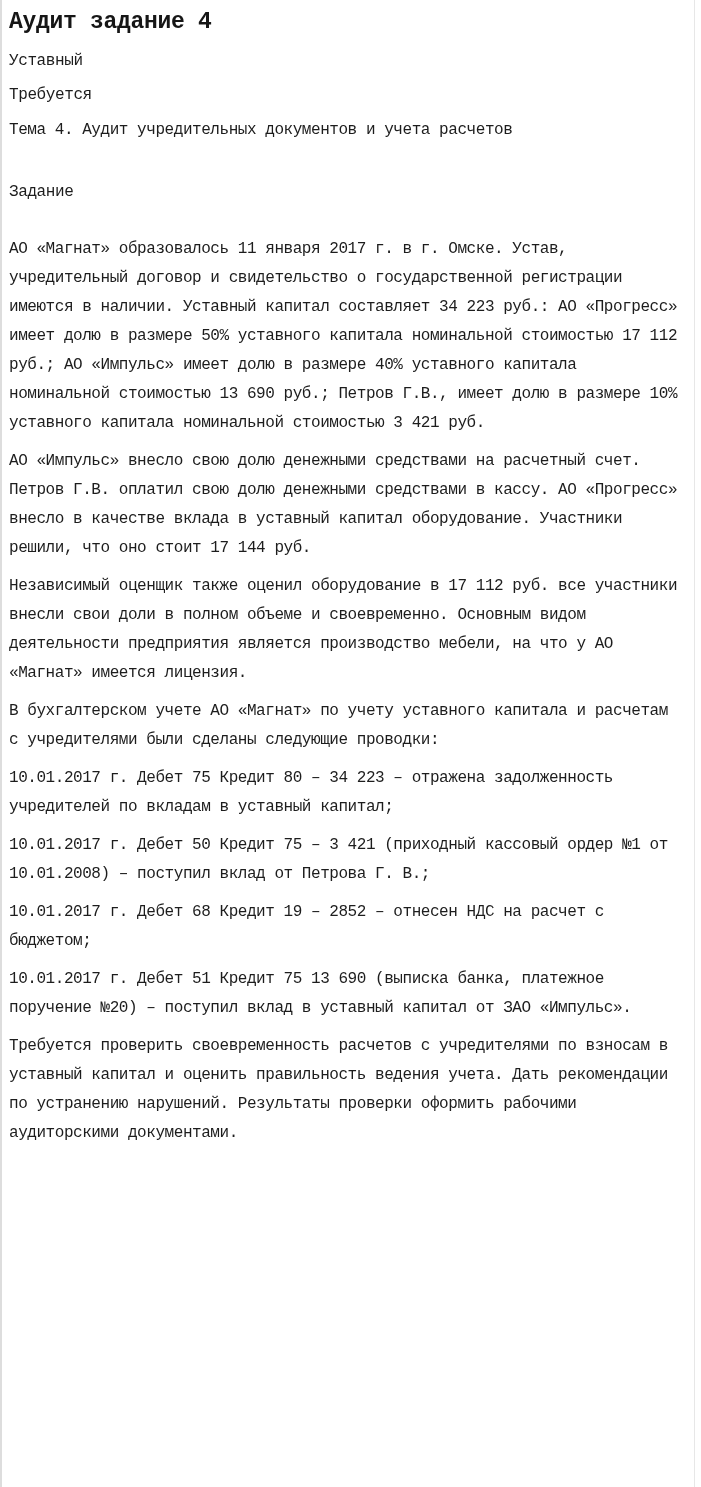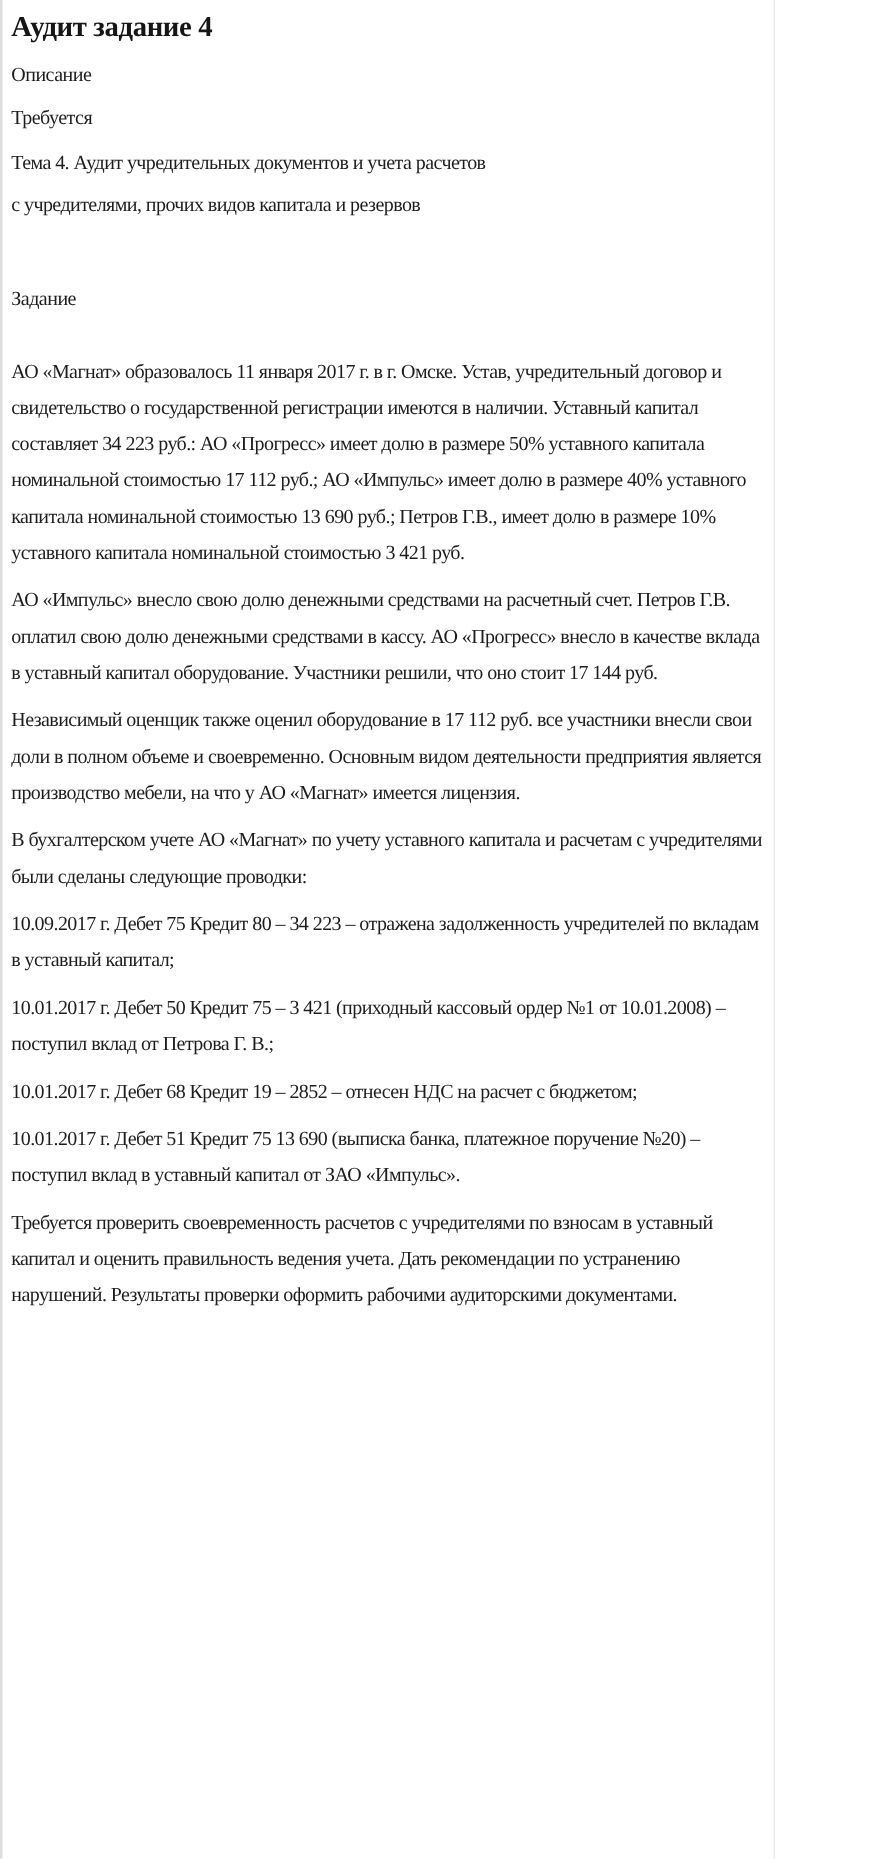--- a/index.html
+++ b/index.html
@@ -2,29 +2,29 @@
 <html lang="ru"><head>
 <meta charset="utf-8">
 <style>
   html, body {
     margin: 0;
     padding: 0;
     background: #ffffff;
   }
   .page {
     position: relative;
-    width: 620px;
+    width: 695px;
     height: 1487px;
     box-sizing: border-box;
     background: #ffffff;
     border-left: 2px solid #dddddd;
     border-right: 1px solid #e7e7e7;
     padding: 8px 8px 0 7px;
     overflow: hidden;
-    font-family: Liberation Serif, serif;
+    font-family: Liberation Mono, monospace;
     color: #1d1d1d;
   }
   .doc-title {
     margin: 0 0 14px 0;
     font-size: 23px;
     line-height: 28px;
     font-weight: 700;
     letter-spacing: -0.3px;
     color: #161616;
   }
@@ -34,50 +34,49 @@
     letter-spacing: -0.4px;
     margin: 0 0 12px 0;
   }
   .para {
     font-size: 16px;
     line-height: 29px;
     letter-spacing: -0.45px;
     margin: 0 0 9px 0;
   }
   .toc-line1 {
-    margin-bottom: 5px;
+    margin-bottom: 36px;
   }
   .toc-line2 {
     margin-bottom: 50px;
   }
   .label-desc { margin-bottom: 12px; }
   .label-toc { margin-bottom: 10px; }
   .label-task { margin-bottom: 32px; }
 </style>
 </head>
 <body>
 
 <div class="page">
 
   <h1 class="doc-title">Аудит задание 4</h1>
 
-  <div class="section-label label-desc">Описание</div>
+  <div class="section-label label-desc">Уставный</div>
 
 
   <div class="section-label label-toc">Требуется</div>
 
   <p class="para toc-line1">Тема 4. Аудит учредительных документов и учета расчетов</p>
 
-  <p class="para toc-line2">с учредителями, прочих видов капитала и резервов</p>
 
   <div class="section-label label-task">Задание</div>
 
   <p class="para">АО «Магнат» образовалось 11 января 2017 г. в г. Омске. Устав, учредительный договор и свидетельство о государственной регистрации имеются в наличии. Уставный капитал составляет 34 223 руб.: АО «Прогресс» имеет долю в размере 50% уставного капитала номинальной стоимостью 17 112 руб.; АО «Импульс» имеет долю в размере 40% уставного капитала номинальной стоимостью 13 690 руб.; Петров Г.В., имеет долю в размере 10% уставного капитала номинальной стоимостью 3 421 руб.</p>
   <p class="para">АО «Импульс» внесло свою долю денежными средствами на расчетный счет. Петров Г.В. оплатил свою долю денежными средствами в кассу. АО «Прогресс» внесло в качестве вклада в уставный капитал оборудование. Участники решили, что оно стоит 17 144 руб.</p>
   <p class="para">Независимый оценщик также оценил оборудование в 17 112 руб. все участники внесли свои доли в полном объеме и своевременно. Основным видом деятельности предприятия является производство мебели, на что у АО «Магнат» имеется лицензия.</p>
   <p class="para">В бухгалтерском учете АО «Магнат» по учету уставного капитала и расчетам с учредителями были сделаны следующие проводки:</p>
-  <p class="para">10.09.2017 г. Дебет 75 Кредит 80 – 34 223 – отражена задолженность учредителей по вкладам в уставный капитал;</p>
+  <p class="para">10.01.2017 г. Дебет 75 Кредит 80 – 34 223 – отражена задолженность учредителей по вкладам в уставный капитал;</p>
   <p class="para">10.01.2017 г. Дебет 50 Кредит 75 – 3 421 (приходный кассовый ордер №1 от 10.01.2008) – поступил вклад от Петрова Г. В.;</p>
   <p class="para">10.01.2017 г. Дебет 68 Кредит 19 – 2852 – отнесен НДС на расчет с бюджетом;</p>
   <p class="para">10.01.2017 г. Дебет 51 Кредит 75 13 690 (выписка банка, платежное поручение №20) – поступил вклад в уставный капитал от ЗАО «Импульс».</p>
   <p class="para">Требуется проверить своевременность расчетов с учредителями по взносам в уставный капитал и оценить правильность ведения учета. Дать рекомендации по устранению нарушений. Результаты проверки оформить рабочими аудиторскими документами.</p>
 
 </div>
 
 </body></html>

